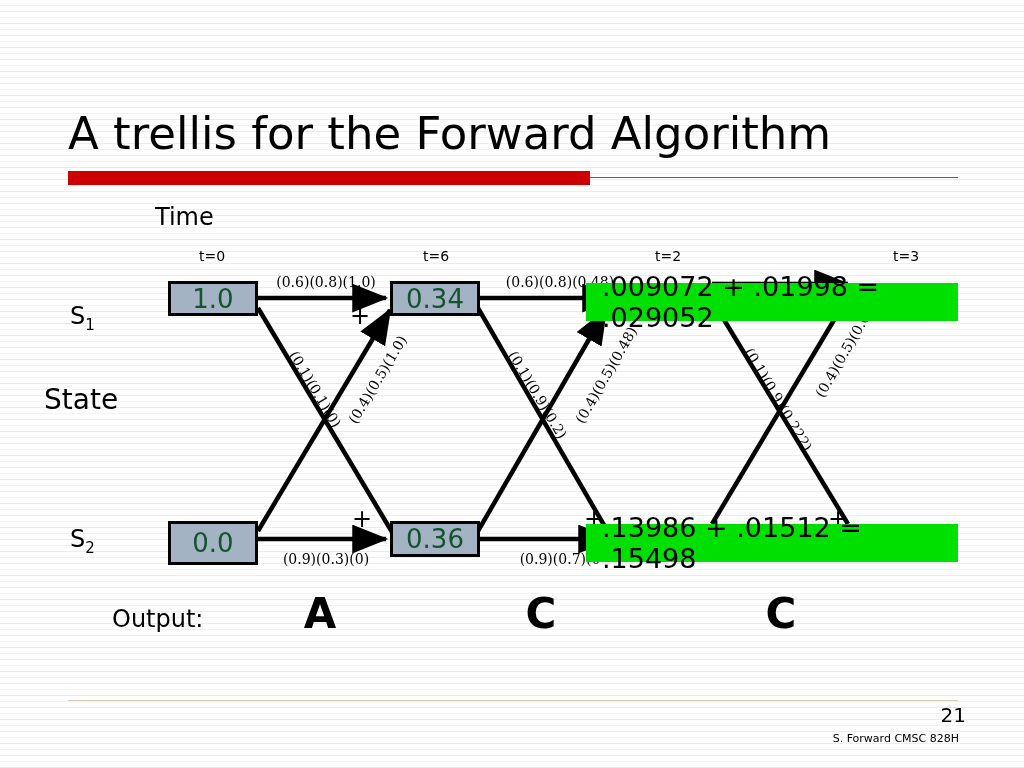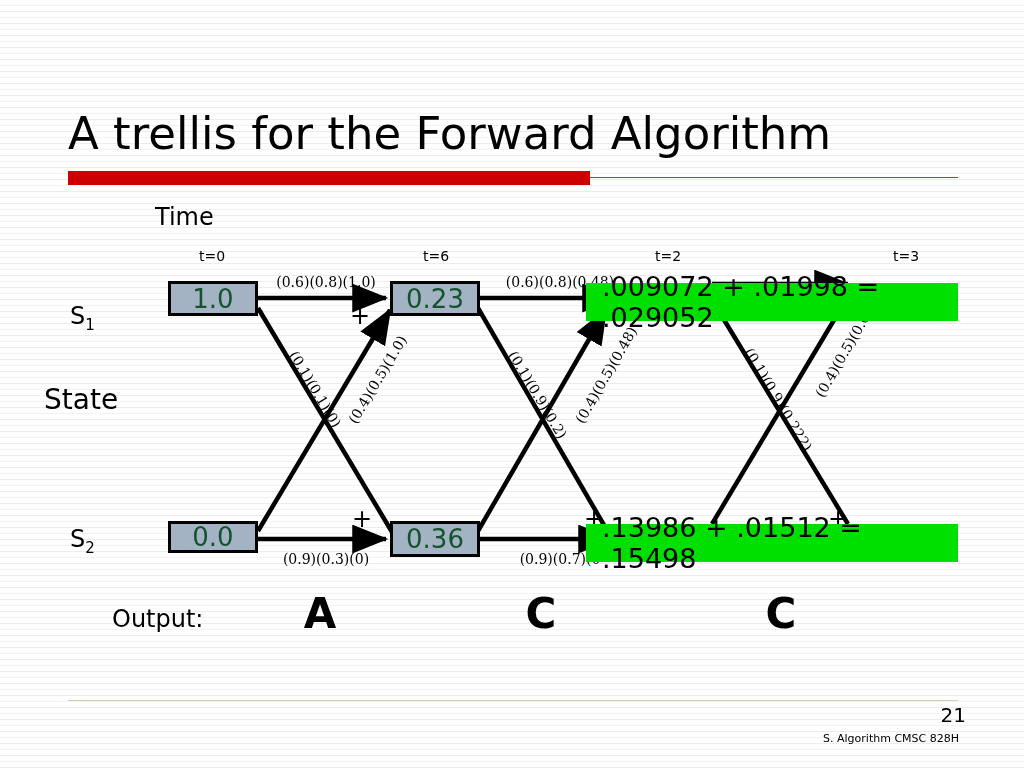--- a/index.html
+++ b/index.html
@@ -192,28 +192,28 @@
   <div class="elabel" style="left:812px; top:392px; transform: rotate(-60deg);">(0.4)(0.5)(0.0756)</div>
 
   <div class="elabel elabel-h" style="left:326px; top:274px;">(0.6)(0.8)(1.0)</div>
   <div class="elabel elabel-h" style="left:560px; top:274px;">(0.6)(0.8)(0.48)</div>
   <div class="elabel elabel-h" style="left:796px; top:286px;">(0.6)(0.8)(.0756)</div>
 
   <div class="elabel elabel-h" style="left:326px; top:551px;">(0.9)(0.3)(0)</div>
   <div class="elabel elabel-h" style="left:560px; top:551px;">(0.9)(0.7)(0</div>
 
   <div class="node" style="left:168px; top:281px; width:90px; height:35px;">1.0</div>
-  <div class="node" style="left:390px; top:281px; width:90px; height:35px;">0.23</div>
+  <div class="node" style="left:390px; top:281px; width:90px; height:35px;">0.34</div>
   <div class="node-green" style="left:586px; top:283px; width:372px; height:38px;">.009072 + .01998 = .029052</div>
 
-  <div class="node" style="left:168px; top:521px; width:90px; height:32px;">0.0</div>
+  <div class="node" style="left:168px; top:521px; width:90px; height:44px;">0.0</div>
   <div class="node" style="left:390px; top:521px; width:90px; height:36px;">0.36</div>
   <div class="node-green" style="left:586px; top:524px; width:372px; height:38px;">.13986 + .01512 = .15498</div>
 
   <div class="abs lbl-sans outchar" style="left:320px; top:589px;">A</div>
   <div class="abs lbl-sans outchar" style="left:541px; top:589px;">C</div>
   <div class="abs lbl-sans outchar" style="left:781px; top:589px;">C</div>
 
   <div id="footer-rule"></div>
   <div id="pagenum" class="lbl-sans">21</div>
-  <div id="credit" class="lbl-sans">S. Algorithm CMSC 828H</div>
+  <div id="credit" class="lbl-sans">S. Forward CMSC 828H</div>
 
 </div>
 
 </body></html>

